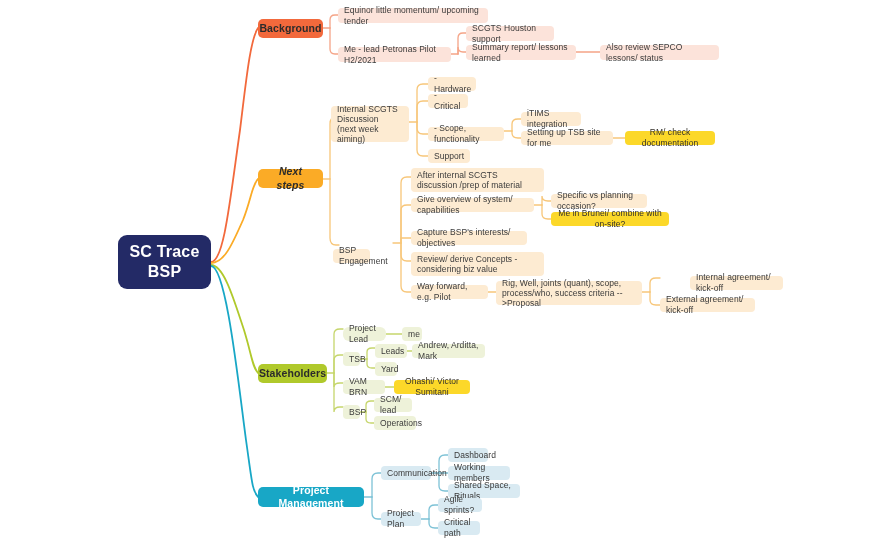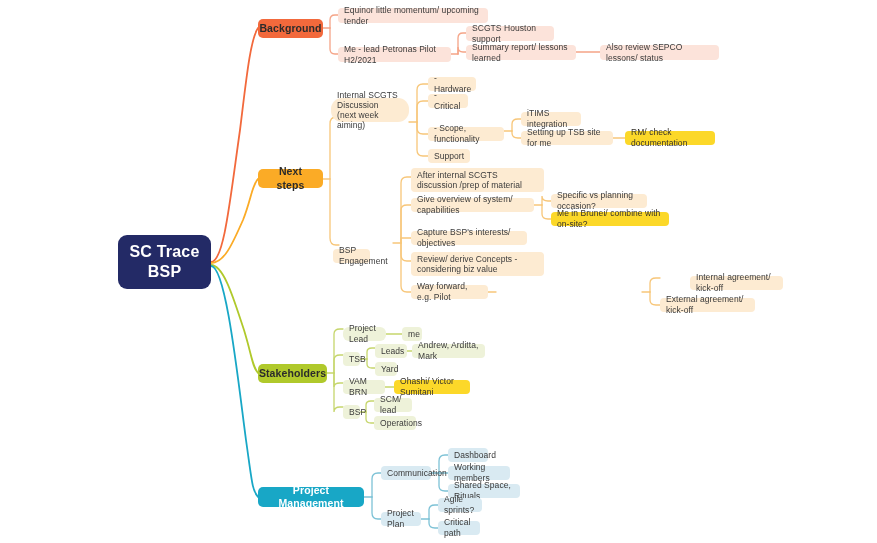--- a/index.html
+++ b/index.html
@@ -53,36 +53,36 @@
     border-radius: 5px;
     font-size: 10.5px;
     font-weight: 700;
     color: #2f2f2f;
     justify-content: center;
     text-align: center;
     padding: 0 7px;
     letter-spacing: .1px;
   }
   .l1.bg-red    { background: #f2693c; color:#2b2b2b; }
-  .l1.bg-orange { background: #fbab26; color:#2b2b2b; }
+  .l1.bg-orange { background: #fbab26; color:#2b2b2b;font-style:italic; }
   .l1.bg-green  { background: #b0c92b; color:#2b2b2b; }
   .l1.bg-blue   { background: #18a7c6; color:#ffffff; }
   
   .leaf {
     border-radius: 4px;
     font-size: 8.5px;
     color: #3a3a3a;
     padding: 3px 6px;
     letter-spacing: .05px;
   }
   .tint-red    { background: #fce3da; }
   .tint-orange { background: #fdebd2; }
   .tint-green  { background: #eef2d9; }
   .tint-blue   { background: #d9eaf2; }
-  .hl-yellow   { background: #fcd829; color:#34312a; }
+  .hl-yellow   { background: #fcd829; color:#34312a;text-align:center; }
 </style>
 </head>
 <body>
 
 <div id="canvas">
 
   <svg id="links" viewBox="0 0 877 543">
 
     <g fill="none" stroke-width="1.8" stroke-linecap="round">
       <path d="M211,262 C224,262 230,200 240,130 C246,82 250,40 258,28" stroke="#f2693c"></path>
@@ -182,21 +182,21 @@
   <div class="node leaf tint-red" style="left:338px; top:47px; width:113px; height:15px;">Me - lead Petronas Pilot H2/2021</div>
 
   <div class="node leaf tint-red" style="left:466px; top:26px; width:88px; height:15px;">SCGTS Houston support</div>
 
   <div class="node leaf tint-red" style="left:466px; top:45px; width:110px; height:15px;">Summary report/ lessons learned</div>
 
   <div class="node leaf tint-red" style="left:600px; top:45px; width:119px; height:15px;">Also review SEPCO lessons/ status</div>
 
   <div class="node l1 bg-orange" style="left:258px; top:169px; width:65px; height:19px;">Next steps</div>
 
-  <div class="node leaf tint-orange" style="left:331px; top:98px; width:78px; height:24px; line-height:1.2;border-radius:11px;">Internal SCGTS Discussion
+  <div class="node leaf tint-orange" style="left:331px; top:106px; width:78px; height:36px; line-height:1.2;">Internal SCGTS Discussion
 (next week aiming)</div>
 
   <div class="node leaf tint-orange" style="left:428px; top:77px; width:48px; height:14px;">- Hardware</div>
 
   <div class="node leaf tint-orange" style="left:428px; top:94px; width:40px; height:14px;">- Critical</div>
 
   <div class="node leaf tint-orange" style="left:428px; top:127px; width:76px; height:14px;">- Scope, functionality</div>
 
   <div class="node leaf tint-orange" style="left:521px; top:112px; width:60px; height:14px;">iTIMS integration</div>
 
@@ -215,20 +215,21 @@
   <div class="node leaf tint-orange" style="left:551px; top:194px; width:96px; height:14px;">Specific vs planning occasion?</div>
 
   <div class="node leaf hl-yellow" style="left:551px; top:212px; width:118px; height:14px;">Me in Brunei/ combine with on-site?</div>
 
   <div class="node leaf tint-orange" style="left:411px; top:231px; width:116px; height:14px;">Capture BSP's interests/ objectives</div>
 
   <div class="node leaf tint-orange" style="left:411px; top:252px; width:133px; height:24px; line-height:1.2;">Review/ derive Concepts - considering biz value</div>
 
   <div class="node leaf tint-orange" style="left:411px; top:285px; width:77px; height:14px;">Way forward, e.g. Pilot</div>
 
+  <div class="node leaf tint-orange" style="left:496px; top:281px; width:146px; height:24px; line-height:1.2;">Rig, Well, joints (quant), scope, process/who, success criteria --&gt;Proposal</div>
 
   <div class="node leaf tint-orange" style="left:660px; top:276px; width:93px; height:14px;margin-left:30px;">Internal agreement/ kick-off</div>
 
   <div class="node leaf tint-orange" style="left:660px; top:298px; width:95px; height:14px;">External agreement/ kick-off</div>
 
   <div class="node l1 bg-green" style="left:258px; top:364px; width:69px; height:19px;">Stakeholders</div>
 
   <div class="node leaf tint-green" style="left:343px; top:327px; width:43px; height:14px;border-radius:6px;">Project Lead</div>
 
   <div class="node leaf tint-green" style="left:402px; top:327px; width:20px; height:14px;">me</div>

